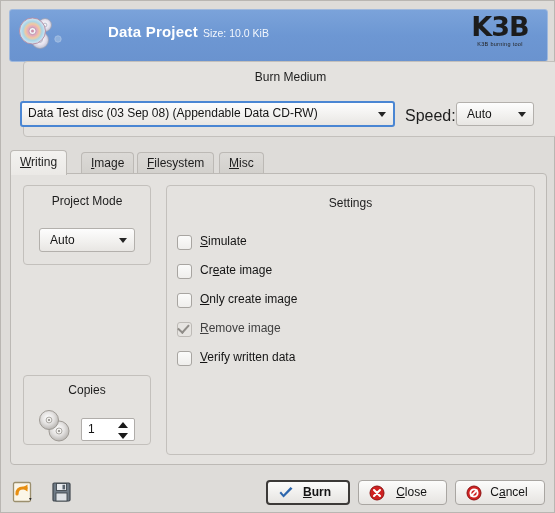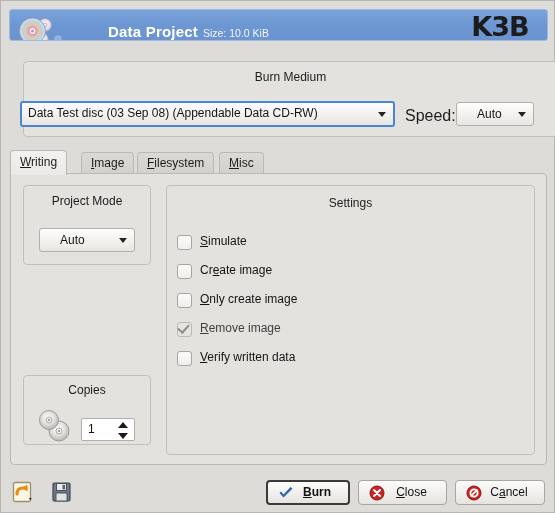--- a/index.html
+++ b/index.html
@@ -20,21 +20,21 @@
     width: 555px; height: 513px;
     background: #dedcd9;
     box-sizing: border-box;
     border: 1px solid #b9b6b2;
   }
 
   
   .header {
     position: absolute;
     left: 8px; top: 8px;
-    width: 539px; height: 32px;
+    width: 539px; height: 53px;
     background: linear-gradient(to bottom, #7ba3da 0%, #6d97d3 50%, #6a93cf 100%);
     border: 1px solid #9fb9de;
     border-radius: 3px;
     box-sizing: border-box;
     overflow: hidden;
   }
   .header-icon {
     position: absolute;
     left: 8px; top: 3px;
     width: 46px; height: 38px;
@@ -103,21 +103,21 @@
 
   .combo {
     position: absolute;
     box-sizing: border-box;
     background: linear-gradient(to bottom, #fdfdfd 0%, #f2f1ef 55%, #e8e6e3 100%);
     border: 1px solid #b3b0ac;
     border-radius: 3px;
     font-size: 12px;
     color: #141414;
     line-height: 22px;
-    padding-left: 20px;
+    padding-left: 10px;
     white-space: nowrap;
     overflow: hidden;
   }
   .combo.focused {
     border: 2px solid #4a86d3;
     line-height: 20px;
     padding-left: 6px;
   }
   .combo .arrow {
     position: absolute;

